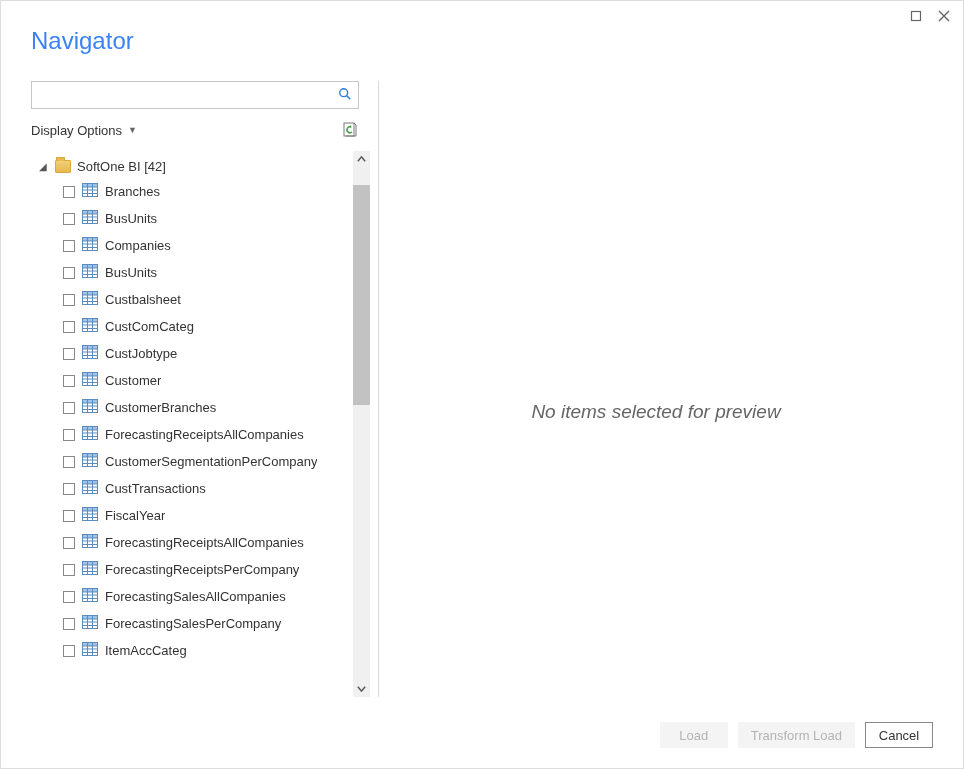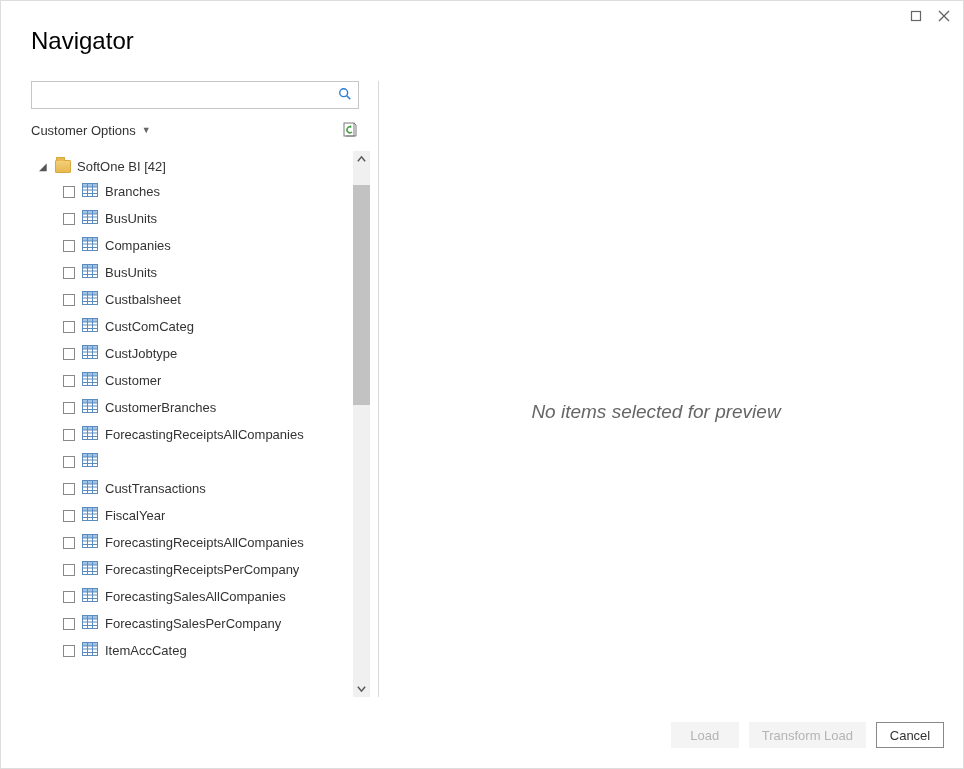--- a/index.html
+++ b/index.html
@@ -32,21 +32,21 @@
     cursor: pointer;
     color: #666;
   }
   .header {
     padding: 26px 30px 6px 30px;
   }
   .header h1 {
     margin: 0;
     font-size: 24px;
     font-weight: 300;
-    color: #000000;
+    color: #3b82f6;
   }
   .body {
     flex: 1;
     display: flex;
     padding: 20px 30px 0 30px;
     min-height: 0;
   }
   .left-pane {
     width: 348px;
     display: flex;
@@ -197,21 +197,21 @@
     font-size: 19px;
     font-weight: 300;
     white-space: nowrap;
     font-style: italic;
     margin-top: 20px;
   }
   .footer {
     display: flex;
     justify-content: flex-end;
     gap: 10px;
-    padding: 20px 19px 20px 30px;
+    padding: 20px 30px 20px 30px;
   }
   .btn {
     min-width: 68px;
     height: 26px;
     padding: 0 12px;
     border: 1px solid transparent;
     background: #f0f0f0;
     font-size: 13px;
     cursor: pointer;
     color: #999;
@@ -265,21 +265,21 @@
         <span class="icon">
           <svg width="14" height="14" viewBox="0 0 16 16">
               <circle cx="6.5" cy="6.5" r="4.5" fill="none" stroke="#2b7cd3" stroke-width="1.6"></circle>
               <line x1="10" y1="10" x2="14" y2="14" stroke="#2b7cd3" stroke-width="1.8"></line>
             </svg>
         </span>
       </div>
 
       <div class="options-row">
         <div class="display-options">
-          <span>Customer Options</span>
+          <span>Display Options</span>
           <span class="chev-down-sm">▼</span>
         </div>
         <div class="refresh-btn">
           <svg width="16" height="16" viewBox="0 0 16 16">
             <rect x="2" y="1" width="10" height="13" fill="#fff" stroke="#7a7a7a" stroke-width="1"></rect>
             <path d="M12 1 L14 3 L14 14 L4 14" fill="none" stroke="#7a7a7a" stroke-width="1"></path>
             <path d="M10 10 a3 3 0 1 1 -1 -5" fill="none" stroke="#3b9b3b" stroke-width="1.4"></path>
             <path d="M9 3 L9.5 5.5 L7 5" fill="#3b9b3b"></path>
           </svg>
         </div>
@@ -416,20 +416,21 @@
               <div class="tree-item">
                 <span class="checkbox"></span>
                 <span><svg class="table-icon" width="16" height="14" viewBox="0 0 16 14">
                     <rect x="0.5" y="0.5" width="15" height="13" fill="#fff" stroke="#5b8bbf"></rect>
                     <rect x="0.5" y="0.5" width="15" height="3.5" fill="#9fc4e8" stroke="#5b8bbf"></rect>
                     <line x1="5.5" y1="0.5" x2="5.5" y2="13.5" stroke="#5b8bbf"></line>
                     <line x1="10.5" y1="0.5" x2="10.5" y2="13.5" stroke="#5b8bbf"></line>
                     <line x1="0.5" y1="7" x2="15.5" y2="7" stroke="#5b8bbf"></line>
                     <line x1="0.5" y1="10.5" x2="15.5" y2="10.5" stroke="#5b8bbf"></line>
                   </svg></span>
+                <span class="tree-item-label">CustomerSegmentationPerCompany</span>
               </div>
               <div class="tree-item">
                 <span class="checkbox"></span>
                 <span><svg class="table-icon" width="16" height="14" viewBox="0 0 16 14">
                     <rect x="0.5" y="0.5" width="15" height="13" fill="#fff" stroke="#5b8bbf"></rect>
                     <rect x="0.5" y="0.5" width="15" height="3.5" fill="#9fc4e8" stroke="#5b8bbf"></rect>
                     <line x1="5.5" y1="0.5" x2="5.5" y2="13.5" stroke="#5b8bbf"></line>
                     <line x1="10.5" y1="0.5" x2="10.5" y2="13.5" stroke="#5b8bbf"></line>
                     <line x1="0.5" y1="7" x2="15.5" y2="7" stroke="#5b8bbf"></line>
                     <line x1="0.5" y1="10.5" x2="15.5" y2="10.5" stroke="#5b8bbf"></line>

